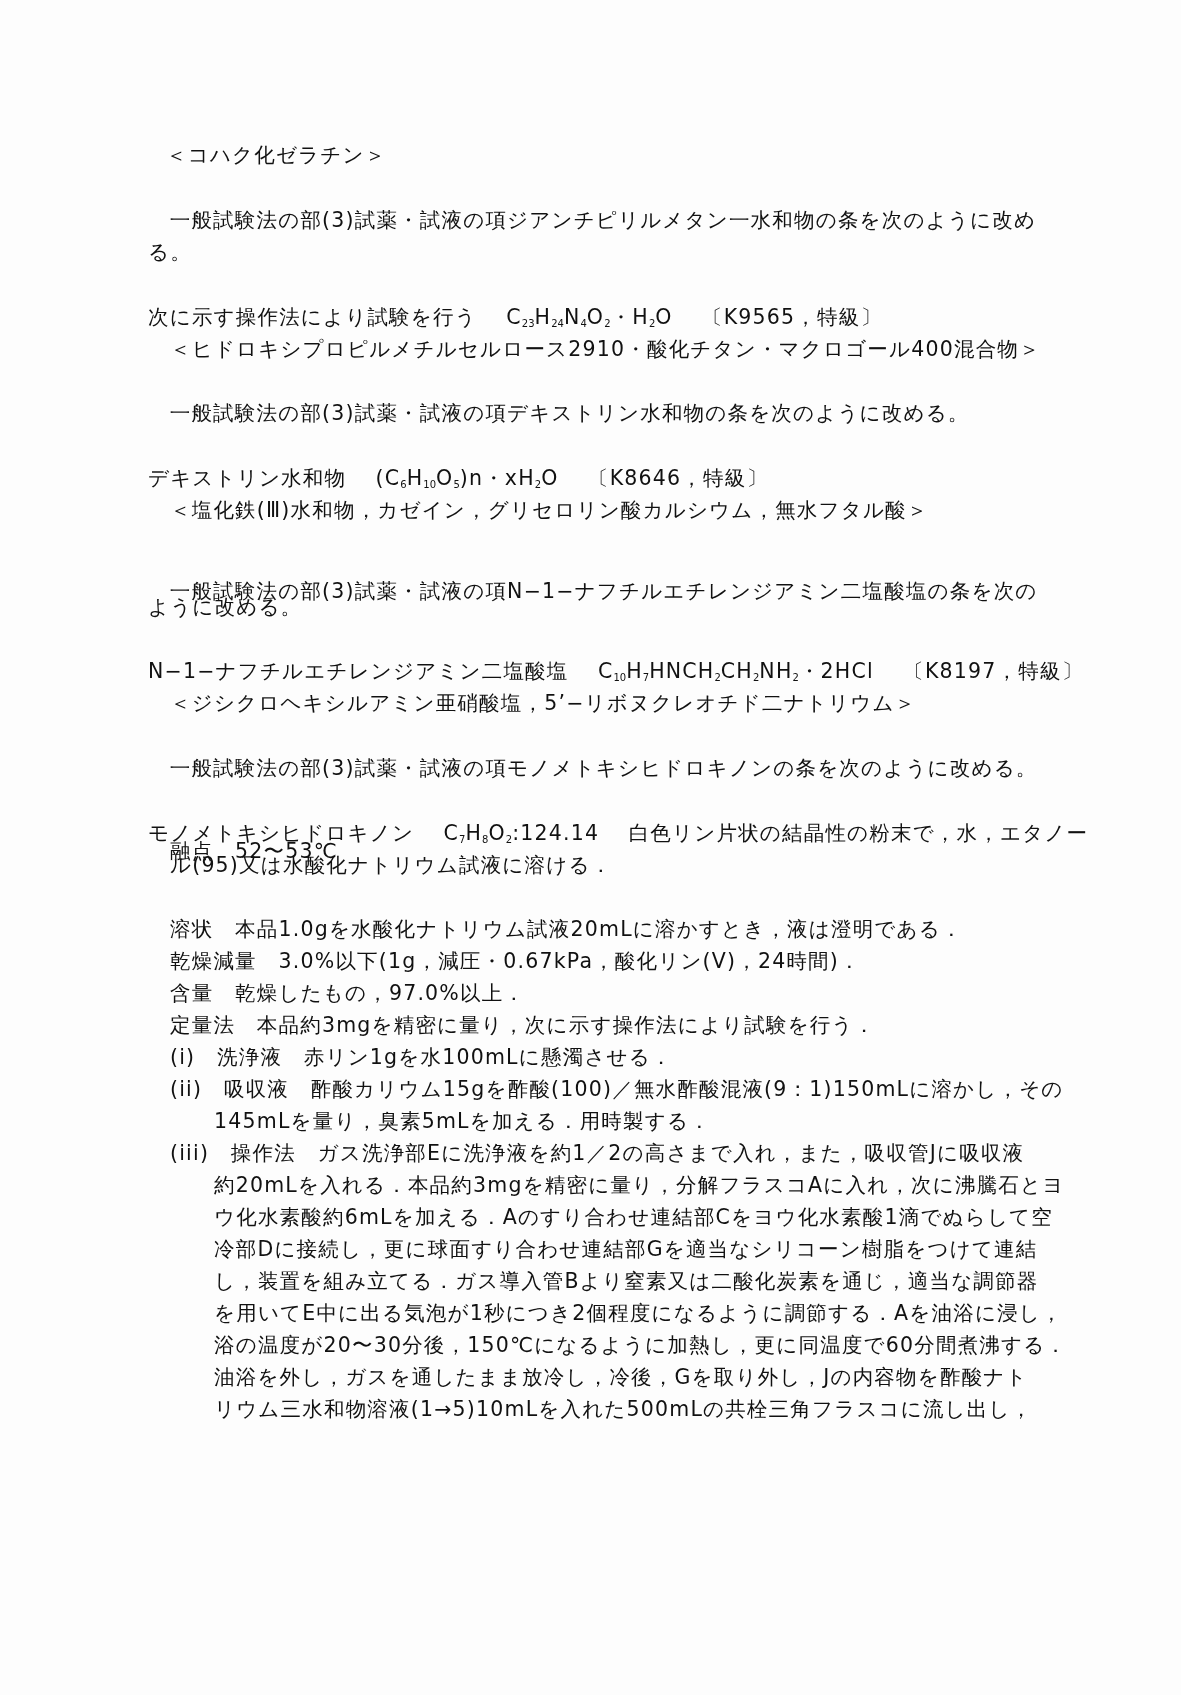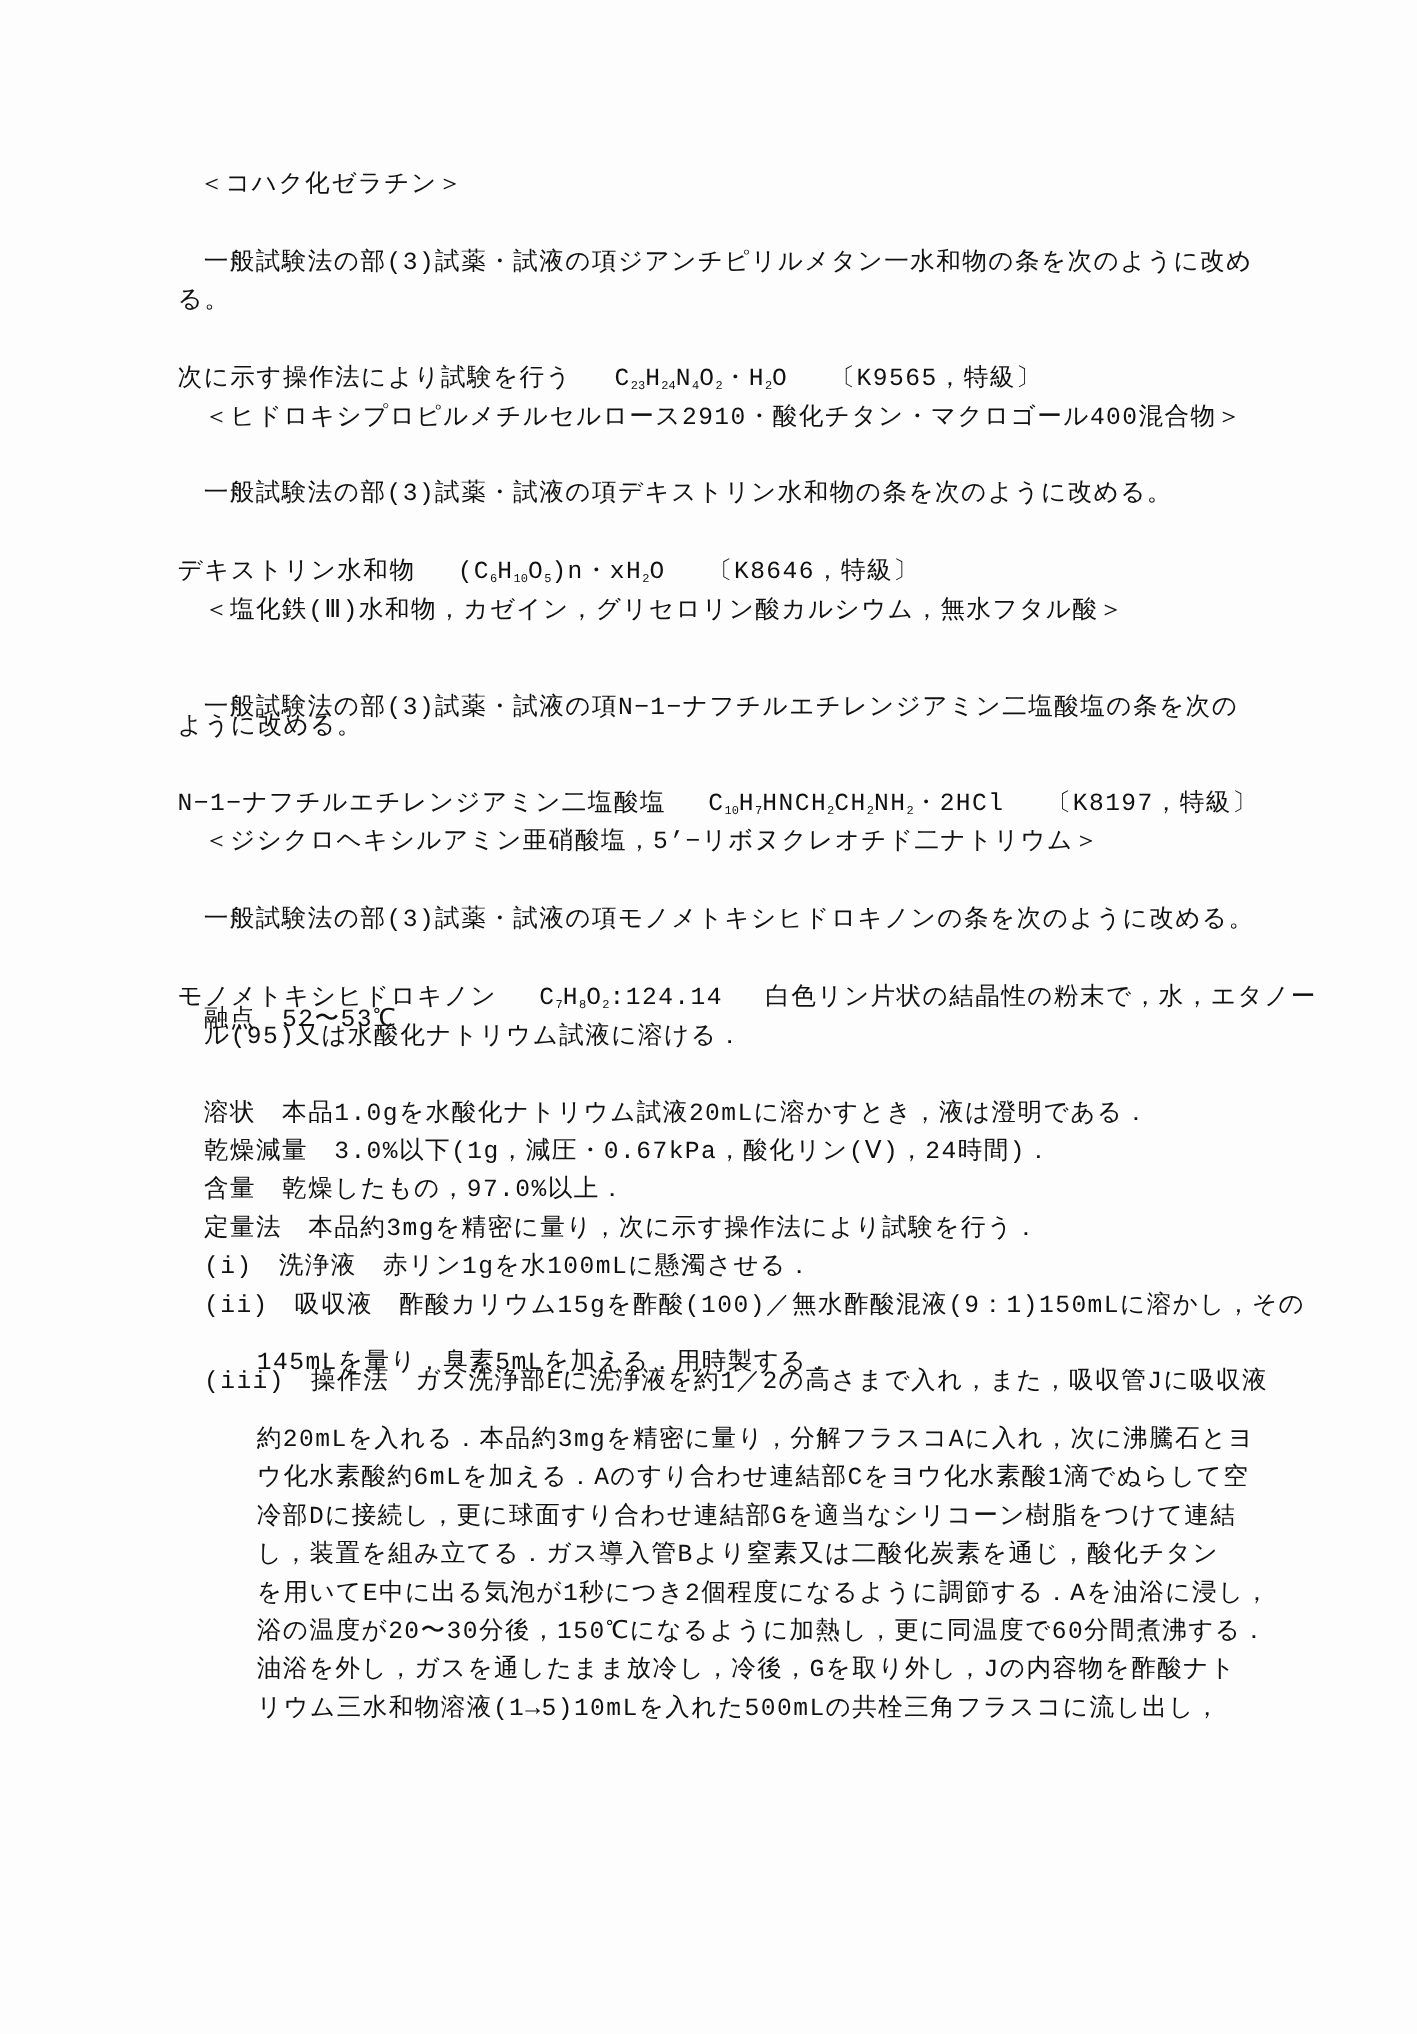--- a/index.html
+++ b/index.html
@@ -21,25 +21,24 @@
       top: 0;
       width: 900px;
     }
     .line {
       position: absolute;
       left: 0;
       white-space: nowrap;
       font-size: 20.5px;
       line-height: 26px;
       letter-spacing: 1.2px;
-      font-family: Liberation Mono, monospace;
     }
     .i1 { left: 18px; }
     .i2 { left: 22px; }
-    .i3 { left: 66px; margin-top: 16px; }
+    .i3 { left: 66px; }
     sub {
       font-size: 10px;
       vertical-align: -3px;
       line-height: 0;
       letter-spacing: 0;
     }
   </style>
 </head>
 <body>
 
@@ -93,19 +92,19 @@
 
   <div class="line i2" style="top:1044px">(i)　洗浄液　赤リン1gを水100mLに懸濁させる．</div>
 
   <div class="line i2" style="top:1076px">(ii)　吸収液　酢酸カリウム15gを酢酸(100)／無水酢酸混液(9：1)150mLに溶かし，その</div>
   <div class="line i3" style="top:1108px">145mLを量り，臭素5mLを加える．用時製する．</div>
 
   <div class="line i2" style="top:1140px">(iii)　操作法　ガス洗浄部Eに洗浄液を約1／2の高さまで入れ，また，吸収管Jに吸収液</div>
   <div class="line i3" style="top:1172px">約20mLを入れる．本品約3mgを精密に量り，分解フラスコAに入れ，次に沸騰石とヨ</div>
   <div class="line i3" style="top:1204px">ウ化水素酸約6mLを加える．Aのすり合わせ連結部Cをヨウ化水素酸1滴でぬらして空</div>
   <div class="line i3" style="top:1236px">冷部Dに接続し，更に球面すり合わせ連結部Gを適当なシリコーン樹脂をつけて連結</div>
-  <div class="line i3" style="top:1268px">し，装置を組み立てる．ガス導入管Bより窒素又は二酸化炭素を通じ，酸化チタン</div>
+  <div class="line i3" style="top:1268px">し，装置を組み立てる．ガス導入管Bより窒素又は二酸化炭素を通じ，適当な調節器</div>
   <div class="line i3" style="top:1300px">を用いてE中に出る気泡が1秒につき2個程度になるように調節する．Aを油浴に浸し，</div>
   <div class="line i3" style="top:1332px">浴の温度が20〜30分後，150℃になるように加熱し，更に同温度で60分間煮沸する．</div>
   <div class="line i3" style="top:1364px">油浴を外し，ガスを通したまま放冷し，冷後，Gを取り外し，Jの内容物を酢酸ナト</div>
   <div class="line i3" style="top:1396px">リウム三水和物溶液(1→5)10mLを入れた500mLの共栓三角フラスコに流し出し，</div>
 
 </div>
 
 </body></html>

